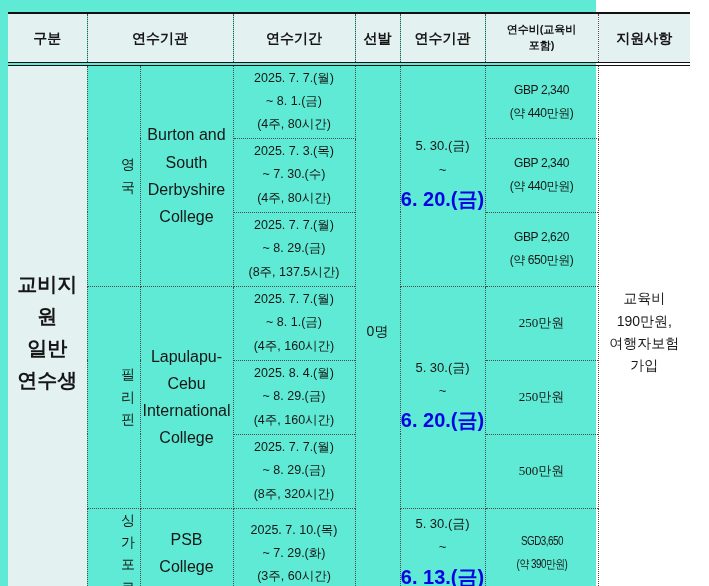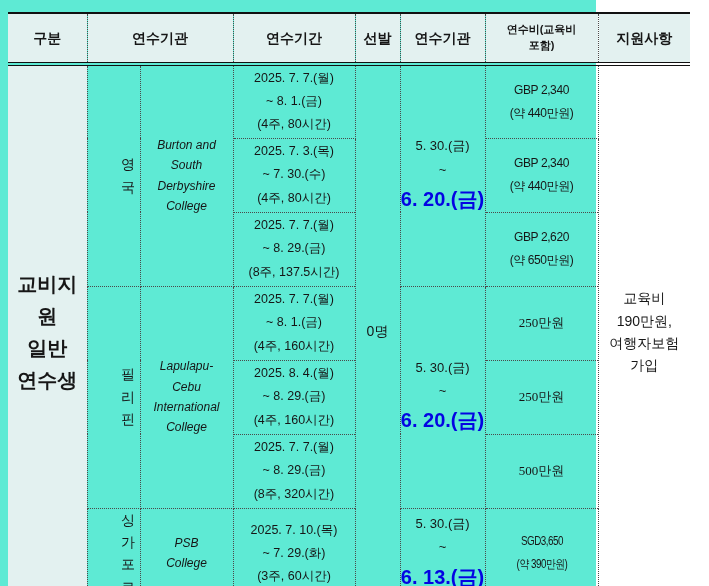--- a/index.html
+++ b/index.html
@@ -39,21 +39,21 @@
   .bottom{border-bottom:2px solid #111 !important;}
   tr.r{height:74px;}
   td.category{
     background:#e3f1f0;
     font-weight:bold;
     font-size:20px;
     line-height:1.6;
     white-space:pre-line;
   }
   td.country{font-size:14px;white-space:pre-line;line-height:1.6;padding-left:29px;}
-  td.college{font-size:12px;line-height:1.7;white-space:pre-line;font-style:italic;}
+  td.college{font-size:16px;line-height:1.7;white-space:pre-line;}
   td.period{font-size:12.5px;line-height:1.85;white-space:pre-line;}
   td.selection{font-size:14px;}
   td.apply{font-size:13px;line-height:1.8;}
   td.apply .apply-end{
     font-weight:bold;
     font-size:20px;
   }
   td.fee{font-size:12px;}
   .fee-text{
     line-height:1.9;

